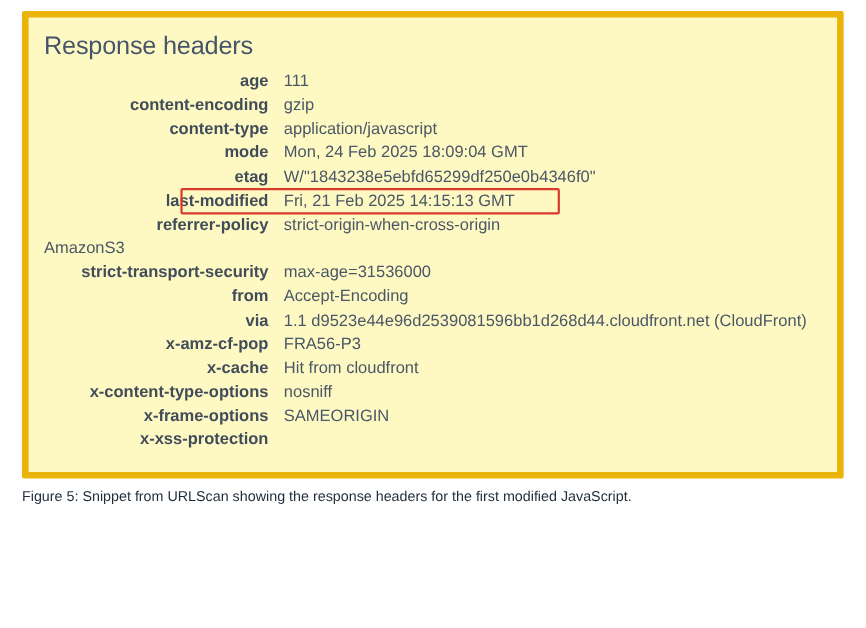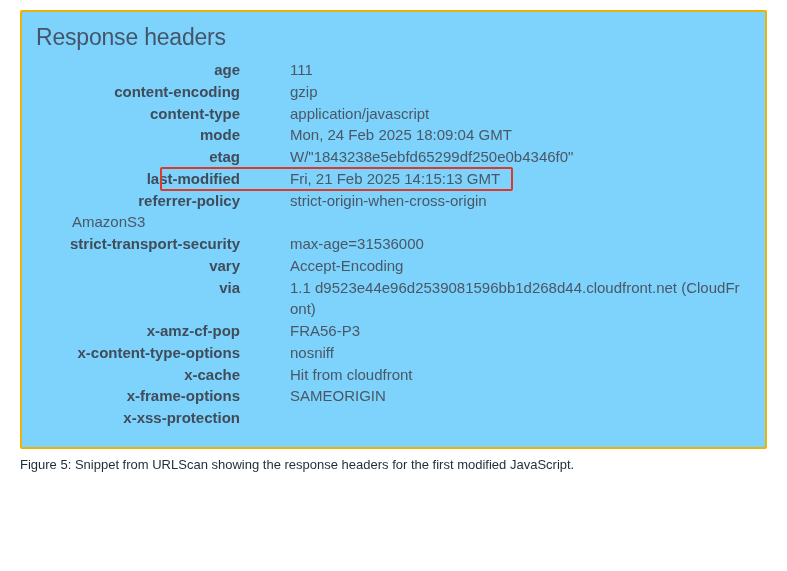--- a/index.html
+++ b/index.html
@@ -11,24 +11,24 @@
       font-family: -apple-system, BlinkMacSystemFont, "Segoe UI", "Helvetica Neue", Arial, sans-serif;
       background: #ffffff;
       padding: 0;
     }
     .outer-frame {
       width: 787px;
       height: 571px;
       background: #ffffff;
     }
     .panel {
-      border: 2px solid #eab308;
+      border: 6px solid #eab308;
       border-radius: 2px;
       margin: 10px 20px 8px 20px;
-      background: #7dd3fc;
+      background: #fef9c3;
     }
     .panel-title {
       font-size: 23px;
       font-weight: 400;
       color: #455569;
       padding: 12px 14px 8px 14px;
       letter-spacing: -0.2px;
     }
     .header-table {
       padding: 0 14px 18px 14px;
@@ -47,21 +47,20 @@
       font-size: 15px;
       color: #404c5a;
       padding-right: 14px;
     }
     .header-value {
       flex: 1;
       font-size: 15px;
       color: #4a5766;
       word-break: break-all;
       padding-right: 4px;
-      margin-left: 36px;
     }
     .highlight {
       border: 2px solid #d93a2b;
       border-radius: 2px;
       position: absolute;
       left: 124px;
       right: 238px;
       top: -1px;
       bottom: -1px;
       pointer-events: none;
@@ -110,38 +109,38 @@
           <div class="header-value">strict-origin-when-cross-origin</div>
         </div>
         <div class="header-row">
           <div class="header-value">AmazonS3</div>
         </div>
         <div class="header-row">
           <div class="header-name">strict-transport-security</div>
           <div class="header-value">max-age=31536000</div>
         </div>
         <div class="header-row">
-          <div class="header-name">vary</div>
+          <div class="header-name">from</div>
           <div class="header-value">Accept-Encoding</div>
         </div>
         <div class="header-row">
           <div class="header-name">via</div>
           <div class="header-value">1.1 d9523e44e96d2539081596bb1d268d44.cloudfront.net (CloudFront)</div>
         </div>
         <div class="header-row">
           <div class="header-name">x-amz-cf-pop</div>
           <div class="header-value">FRA56-P3</div>
         </div>
         <div class="header-row">
+          <div class="header-name">x-cache</div>
+          <div class="header-value">Hit from cloudfront</div>
+        </div>
+        <div class="header-row">
           <div class="header-name">x-content-type-options</div>
           <div class="header-value">nosniff</div>
-        </div>
-        <div class="header-row">
-          <div class="header-name">x-cache</div>
-          <div class="header-value">Hit from cloudfront</div>
         </div>
         <div class="header-row">
           <div class="header-name">x-frame-options</div>
           <div class="header-value">SAMEORIGIN</div>
         </div>
         <div class="header-row">
           <div class="header-name">x-xss-protection</div>
         </div>
       </div>
   </div>

